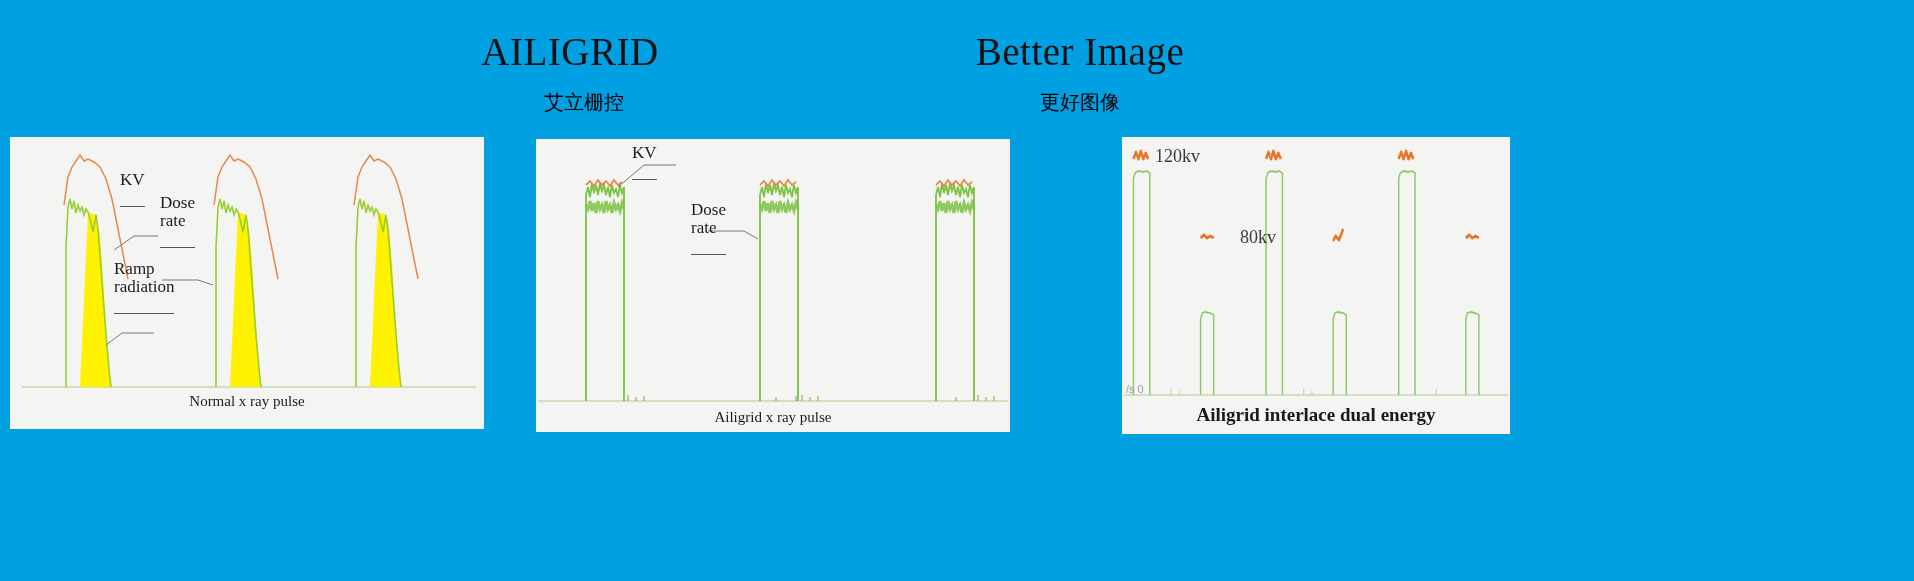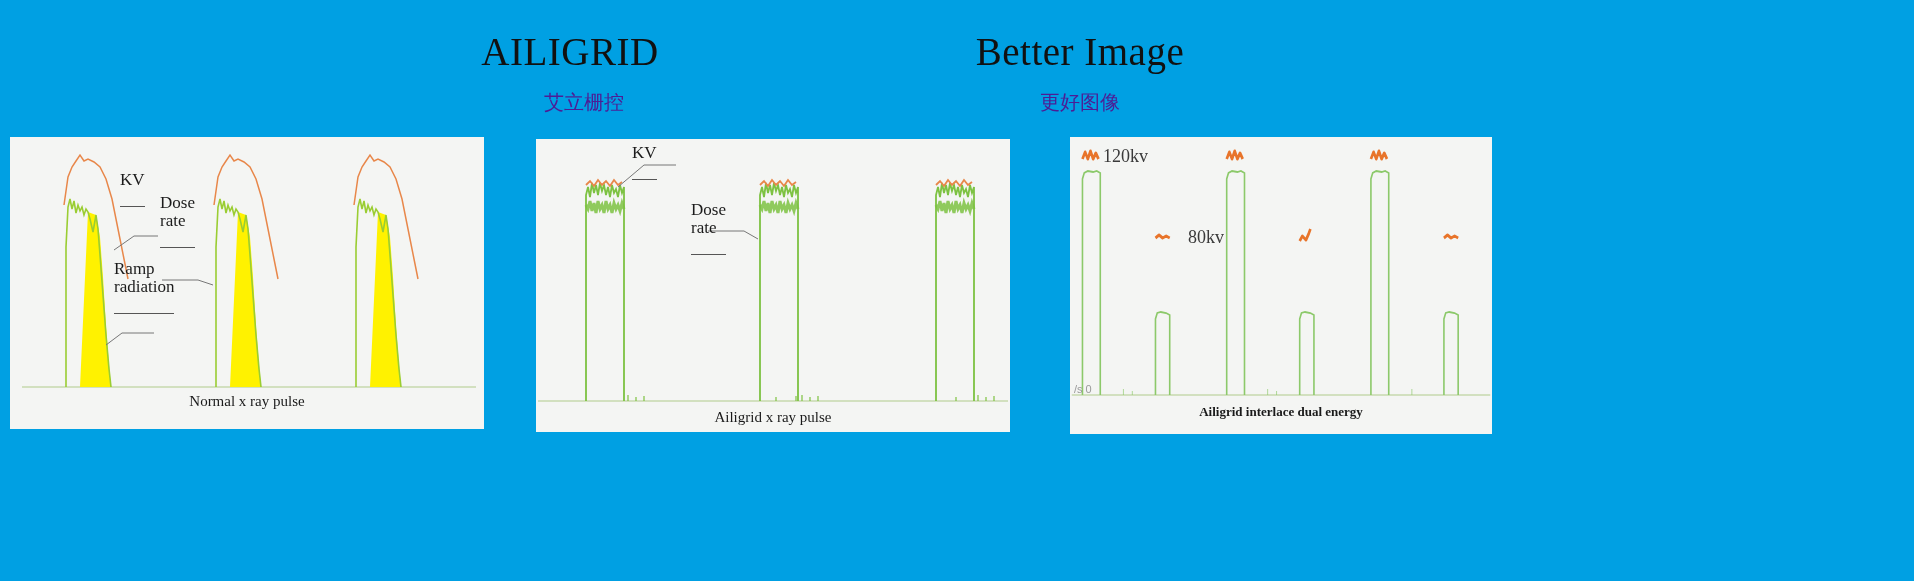--- a/index.html
+++ b/index.html
@@ -15,51 +15,51 @@
   
   .headings{position:absolute;left:0;top:0;width:1914px;height:135px;}
   .head-col{position:absolute;text-align:center;}
   .head-en{
     font-family:"Liberation Serif",serif;
     font-size:39px;color:#111;line-height:1;white-space:nowrap;
     letter-spacing:.5px;
   }
   .head-cn{
     font-family:"DejaVu Sans",sans-serif;
-    font-size:20px;color:#4c1d95;margin-top:18px;white-space:nowrap;
+    font-size:20px;color:#000000;margin-top:18px;white-space:nowrap;
   }
   #hc0{left:430px;top:32px;width:280px;}
   #hc0 .head-cn{margin-left:28px;}
   #hc1{left:635px;top:32px;width:280px;}
   #hc1 .head-cn{margin-left:0px;}
   #hc2{left:940px;top:32px;width:280px;}
   #hc2 .head-cn{margin-left:0px;}
 
   
   .panel{
     position:absolute;
     background:#F4F5F3;
     overflow:hidden;
   }
   #panel0{left:10px;top:137px;width:474px;height:292px;}
   #panel1{left:536px;top:139px;width:474px;height:293px;}
-  #panel2{left:1070px;top:137px;width:422px;height:297px;background:#F4F5F3;}
+  #panel2{left:1122px;top:137px;width:388px;height:297px;background:#F4F5F3;}
 
   .plotarea{position:absolute;left:0;top:0;width:100%;height:100%;}
   .plotarea svg{display:block;width:100%;height:100%;}
 
   .caption{
     position:absolute;left:0;width:100%;
     text-align:center;
     font-family:"Liberation Serif",serif;
     font-size:15px;color:#1a1a1a;
   }
   #cap0{top:256px;}
   #cap1{top:270px;}
-  #cap2{top:267px;font-weight:bold;font-size:13px;}
+  #cap2{top:267px;font-weight:bold;font-size:19px;}
 
   
   .anno{
     position:absolute;
     font-family:"Liberation Serif",serif;
     font-size:17px;color:#1b1b1b;
     line-height:1.05;
     white-space:pre-line;
     border-bottom:1px solid #555;
     padding-bottom:17px;

